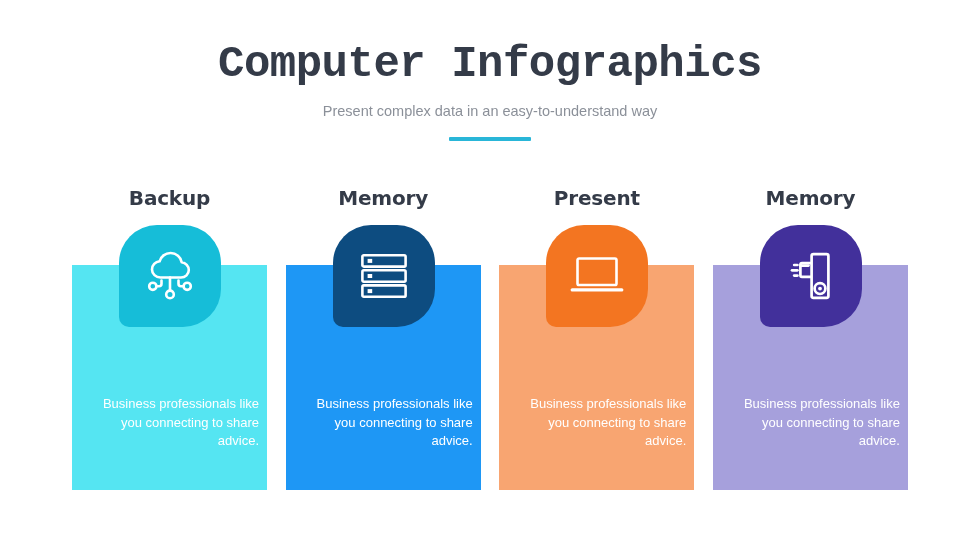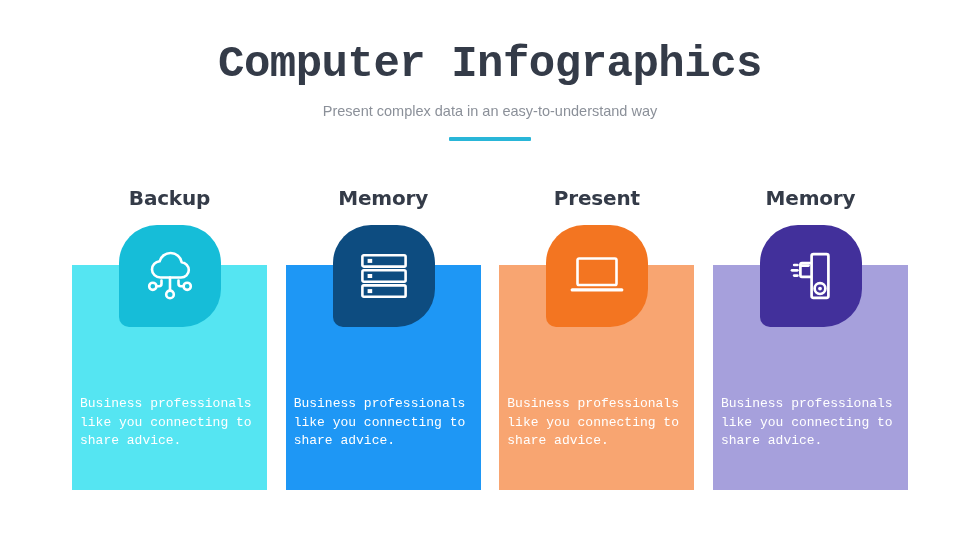--- a/index.html
+++ b/index.html
@@ -106,25 +106,25 @@
   .icon-tile svg {
     display: block;
   }
 
   
   .card-body {
     position: absolute;
     top: 210px;
     left: 8px;
     width: 179px;
-    text-align: left;
+    text-align: right;
     font-size: 13px;
     line-height: 18.5px;
     color: #ffffff;
-    font-family: Liberation Mono, monospace;
+    font-family: Liberation Sans, sans-serif;
   }
 </style>
 </head>
 <body>
 
 <div class="header">
   <h1 class="page-title" style="color: rgb(52, 59, 72);">Computer Infographics</h1>
   <p class="page-subtitle" style="color: rgb(139, 144, 153);">Present complex data in an easy-to-understand way</p>
   <div class="accent-bar" style="background-color: rgb(41, 182, 216);"></div>
 </div>

